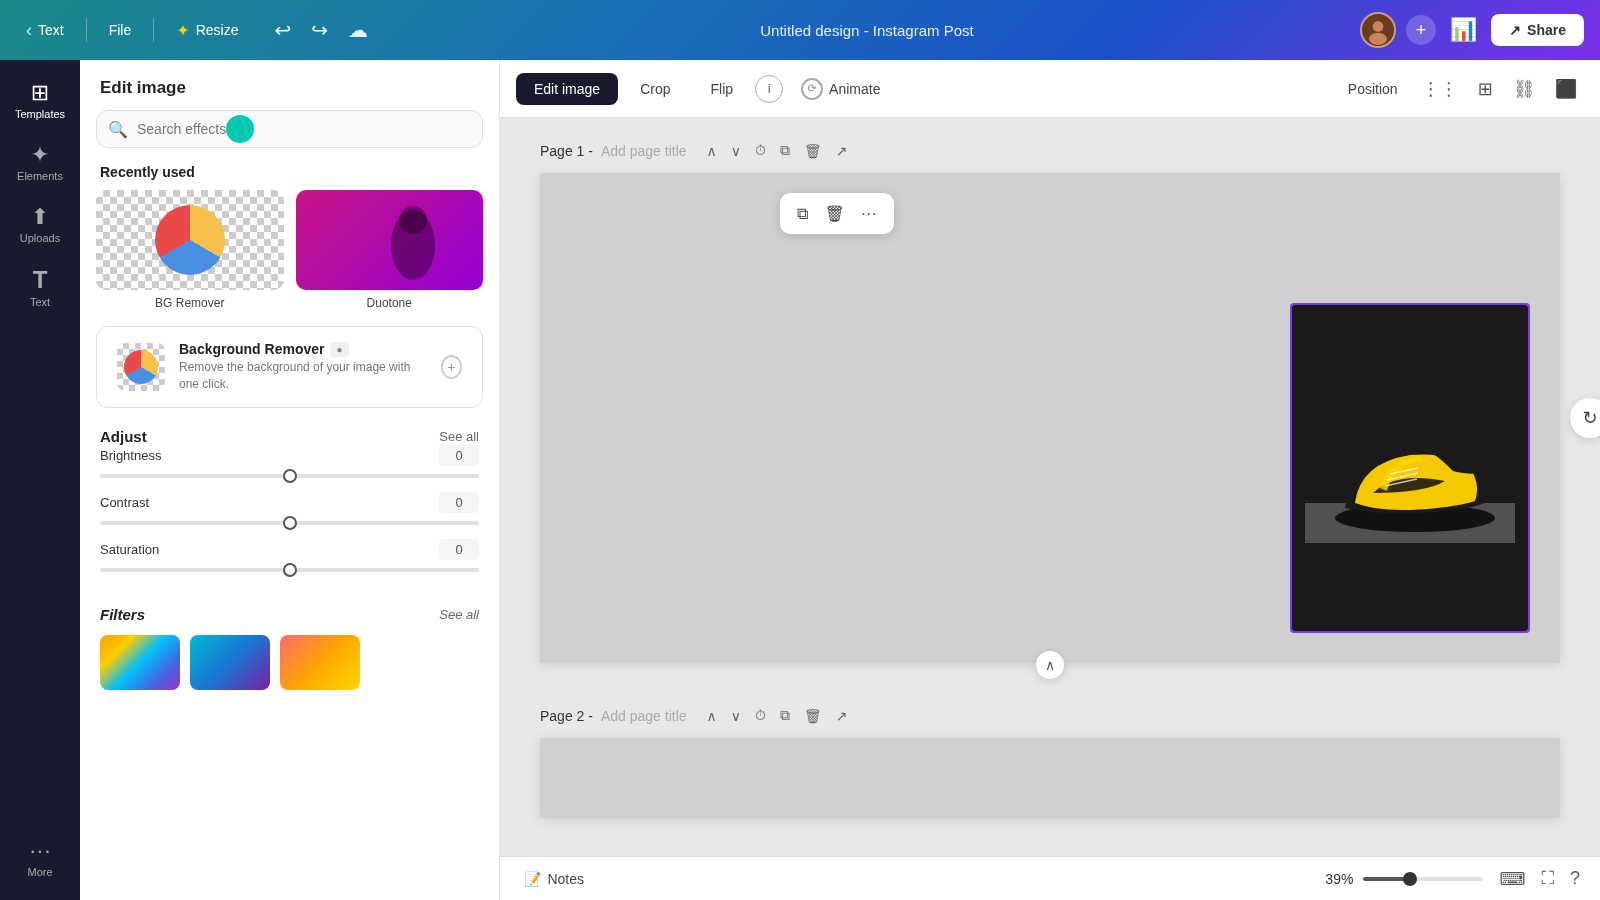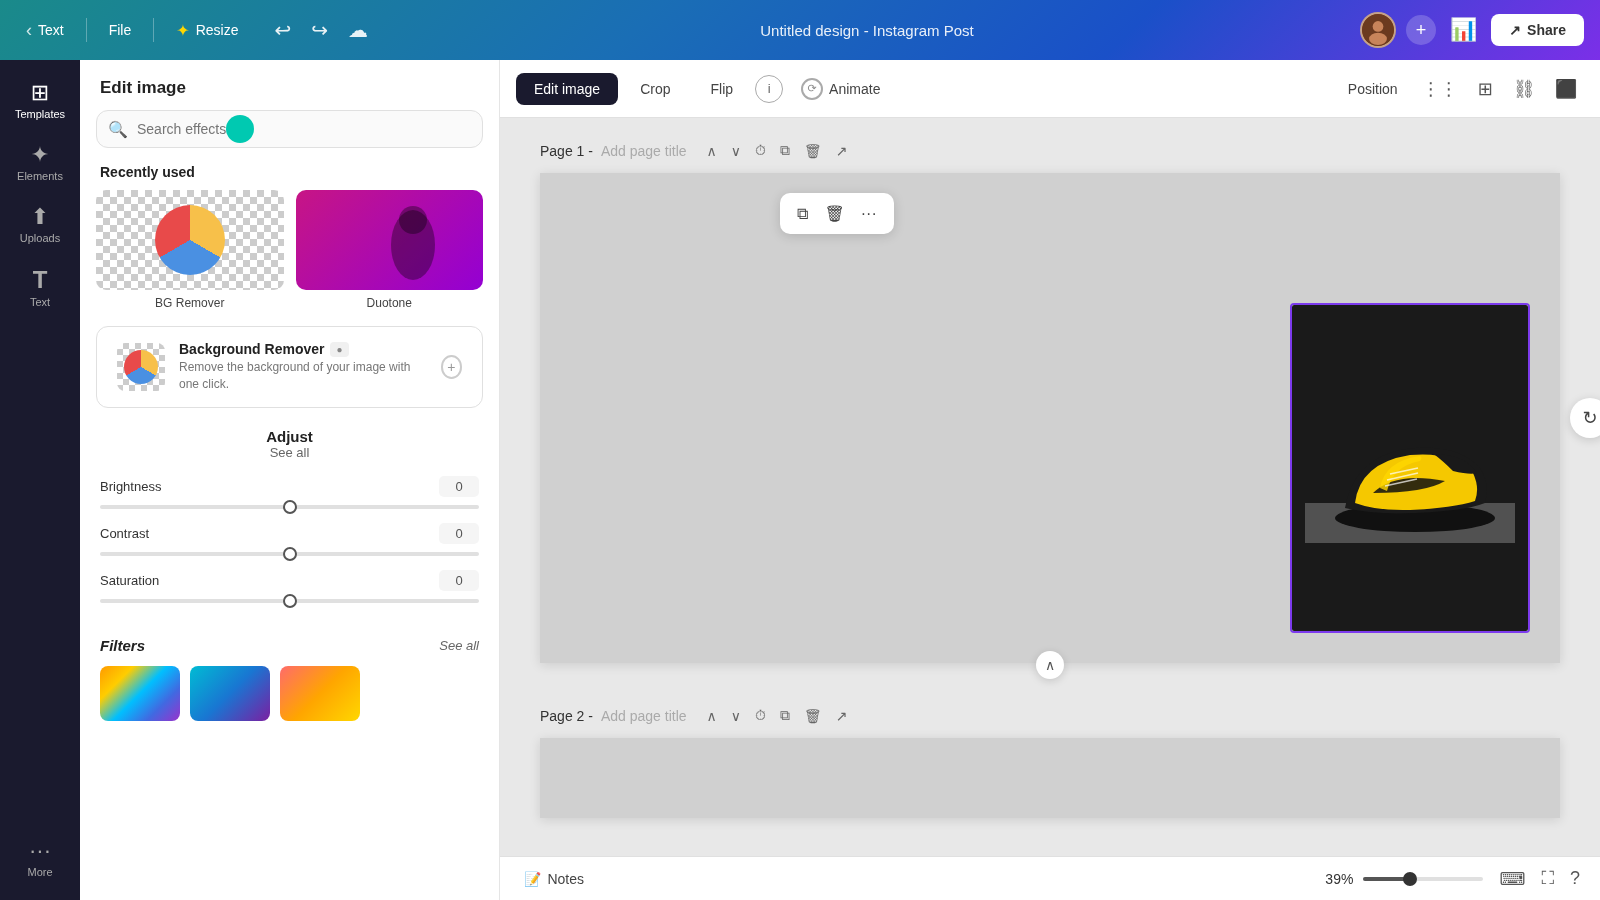--- a/index.html
+++ b/index.html
@@ -68,21 +68,21 @@
 
     .bg-remover-section { display: flex; align-items: center; gap: 14px; padding: 14px 20px; margin: 0 16px 20px; border: 1.5px solid #e0e0e0; border-radius: 12px; cursor: pointer; }
     .bg-remover-icon { width: 48px; height: 48px; border-radius: 8px; background: repeating-conic-gradient(#ccc 0% 25%, white 0% 50%) 0 0 / 12px 12px; flex-shrink: 0; position: relative; overflow: hidden; }
     .bg-remover-icon .mini-pie { position: absolute; top: 50%; left: 50%; transform: translate(-50%, -50%); width: 34px; height: 34px; border-radius: 50%; background: conic-gradient(#f7c04a 0deg 120deg, #4a90e2 120deg 240deg, #e84a4a 240deg 360deg); }
     .bg-remover-text h3 { font-size: 14px; font-weight: 600; color: #222; display: flex; align-items: center; gap: 6px; }
     .bg-remover-text p { font-size: 12px; color: #777; margin-top: 2px; line-height: 1.4; }
     .pro-badge { background: #f0f0f0; color: #888; font-size: 10px; padding: 2px 6px; border-radius: 4px; font-weight: 500; }
     .add-circle { margin-left: auto; width: 24px; height: 24px; border: 2px solid #ccc; border-radius: 50%; display: flex; align-items: center; justify-content: center; color: #999; font-size: 14px; cursor: pointer; }
 
     .adjust-section { padding: 0 20px 20px; }
-    .adjust-header { display: flex; justify-content: space-between; align-items: center; margin-bottom: 16px; flex-direction: column; }
+    .adjust-header { display: flex; justify-content: space-between; align-items: center; margin-bottom: 0; }
     .adjust-title { font-size: 15px; font-weight: 600; color: #222; }
     .see-all { font-size: 13px; color: #666; cursor: pointer; }
     .adjust-row { margin-bottom: 14px; }
     .adjust-label-row { display: flex; justify-content: space-between; align-items: center; margin-bottom: 8px; }
     .adjust-label { font-size: 13px; color: #333; }
     .adjust-value { font-size: 13px; color: #555; background: #f5f5f5; padding: 3px 10px; border-radius: 5px; min-width: 40px; text-align: center; }
     .slider-track { width: 100%; height: 4px; background: #e0e0e0; border-radius: 2px; position: relative; cursor: pointer; }
     .slider-thumb { width: 14px; height: 14px; background: white; border: 2px solid #555; border-radius: 50%; position: absolute; top: -5px; left: 50%; transform: translateX(-50%); cursor: grab; }
 
     .filters-section { padding: 0 20px; }

